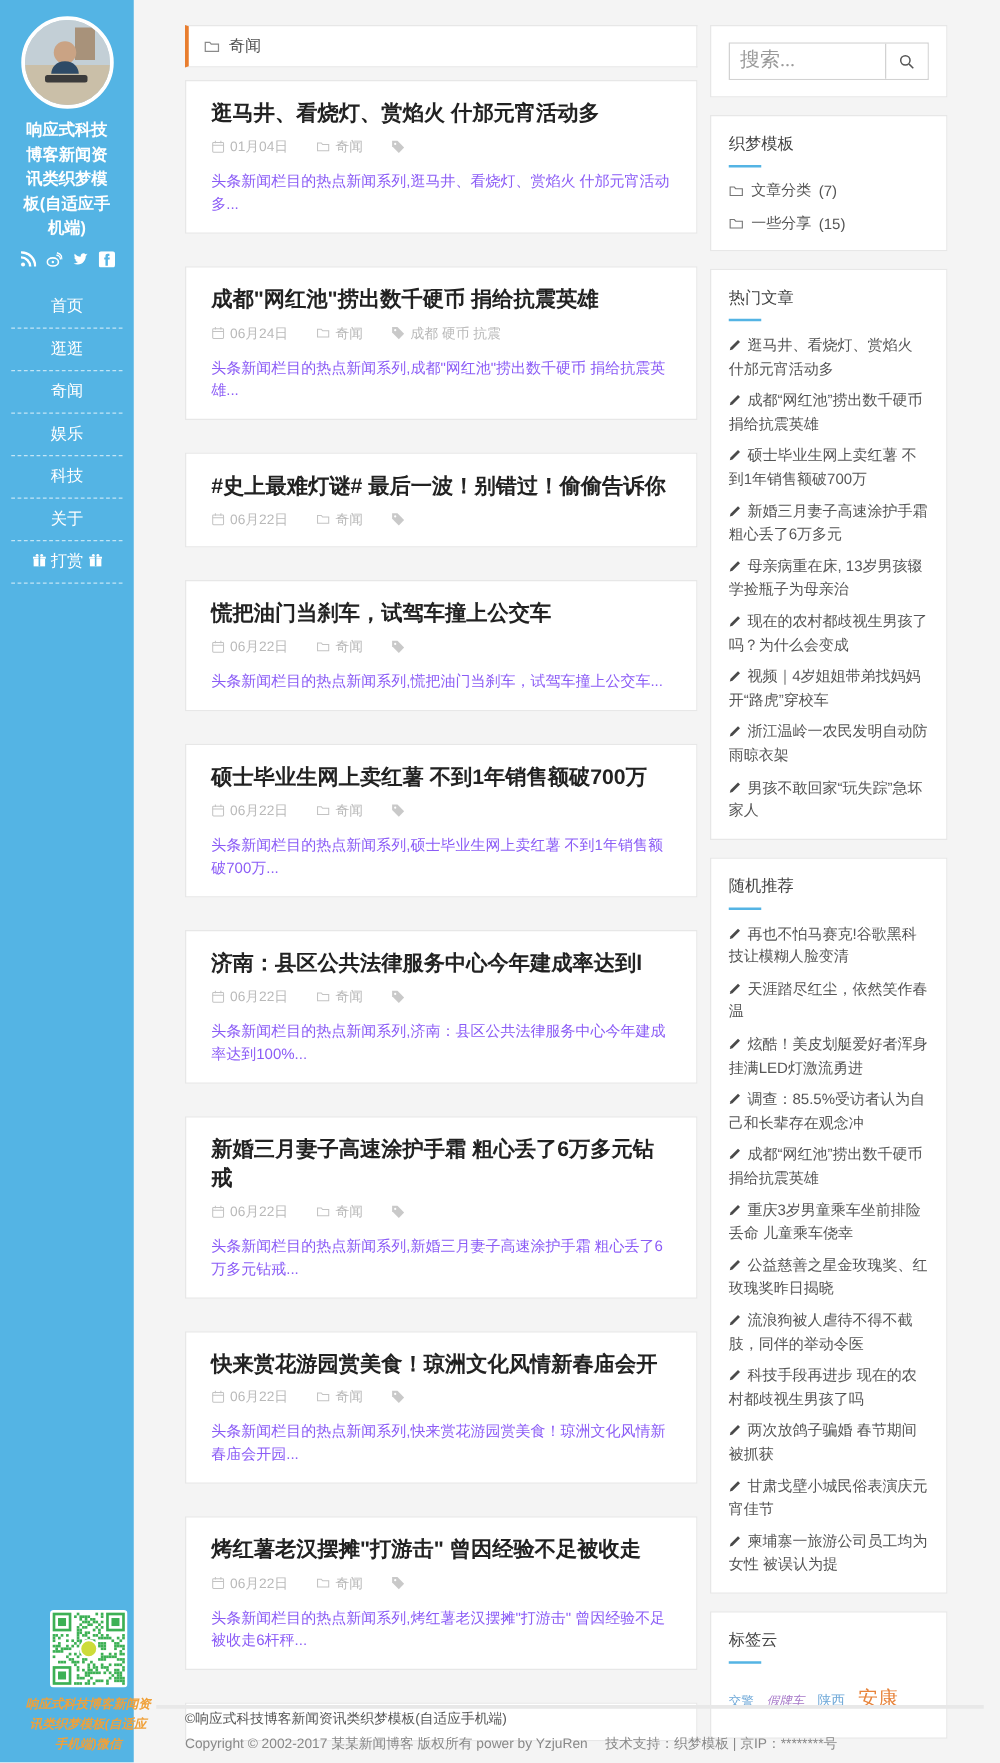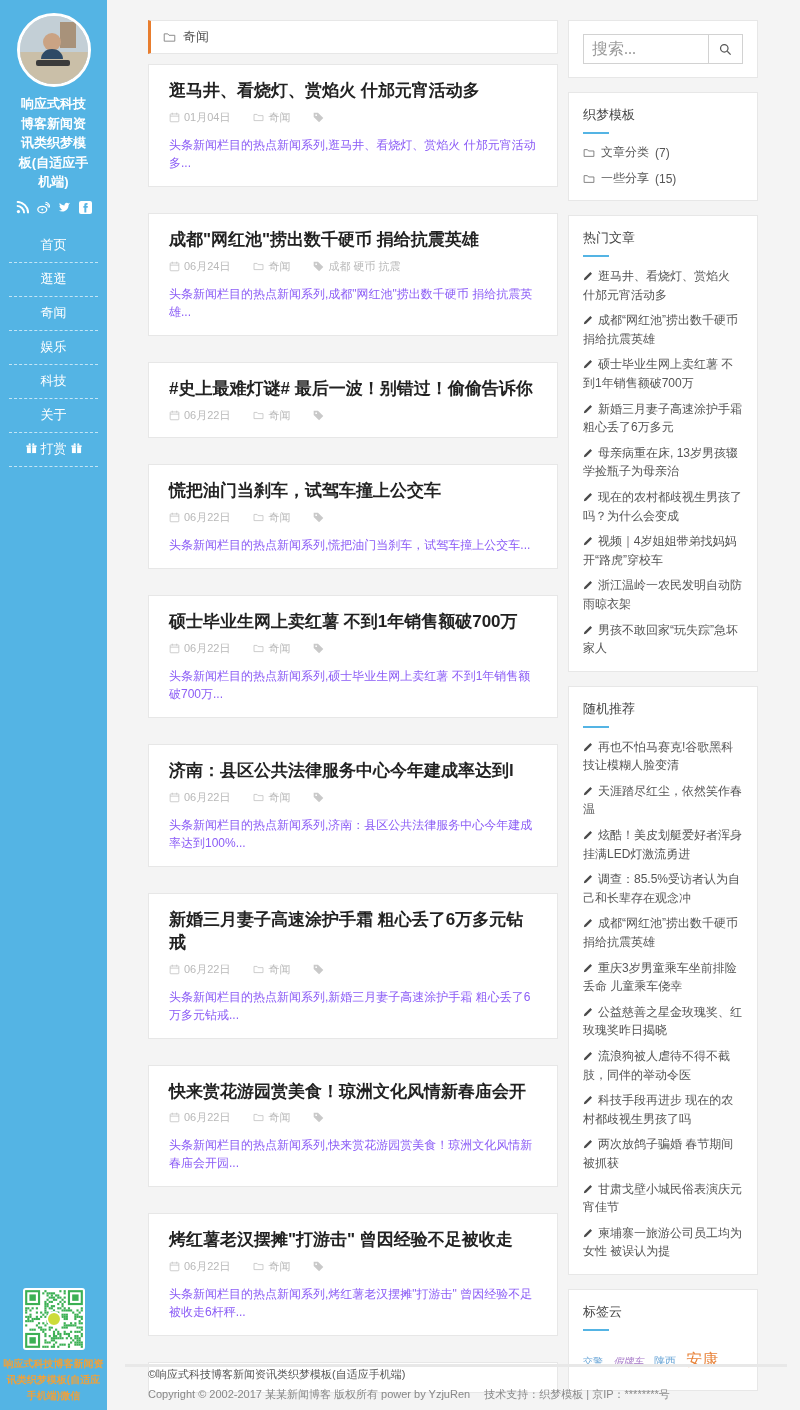--- a/index.html
+++ b/index.html
@@ -18,21 +18,21 @@
     overflow:hidden; border:3px solid #fff; background:#b9cdd6; }
   .avatar-ring svg { display:block; width:100%; height:100%; }
   .site-title { font-size:13px; font-weight:bold; line-height:1.5; padding:0 18px; }
   .social { margin-top:9px; display:flex; justify-content:center; gap:8px; align-items:center; }
   .sicon { display:inline-flex; cursor:pointer; }
   .sicon svg { width:13px; height:13px; }
   .nav { margin-top:15px; }
   .nav-item { display:block; padding:7px 0 8px; font-size:13px; color:#fff;
     border-bottom:1px dashed rgba(255,255,255,.65); margin:0 9px; cursor:pointer; }
   .reward-row svg { width:11px; height:11px; margin:0 4px; vertical-align:-1px; }
-  .qr-block { position:absolute; bottom:6px; left:0; width:100%; }
+  .qr-block { position:absolute; bottom:6px; left:17px; width:100%;font-style:italic; }
   .qr-block svg { width:62px; height:62px; display:block; margin:0 auto; border-radius:3px; }
   .qr-caption { font-size:10px; color:#f0a13a; font-weight:bold; line-height:1.6;
     margin-top:6px; padding:0 3px; }
 
   
   .content { position:absolute; left:107px; top:0; width:693px; height:1410px; }
   .main-col { position:absolute; left:41px; top:20px; width:410px; }
   .side-col { position:absolute; left:461px; top:20px; width:190px; }
   .card { background:#fff; border:1px solid #e7e7e7; }
 

